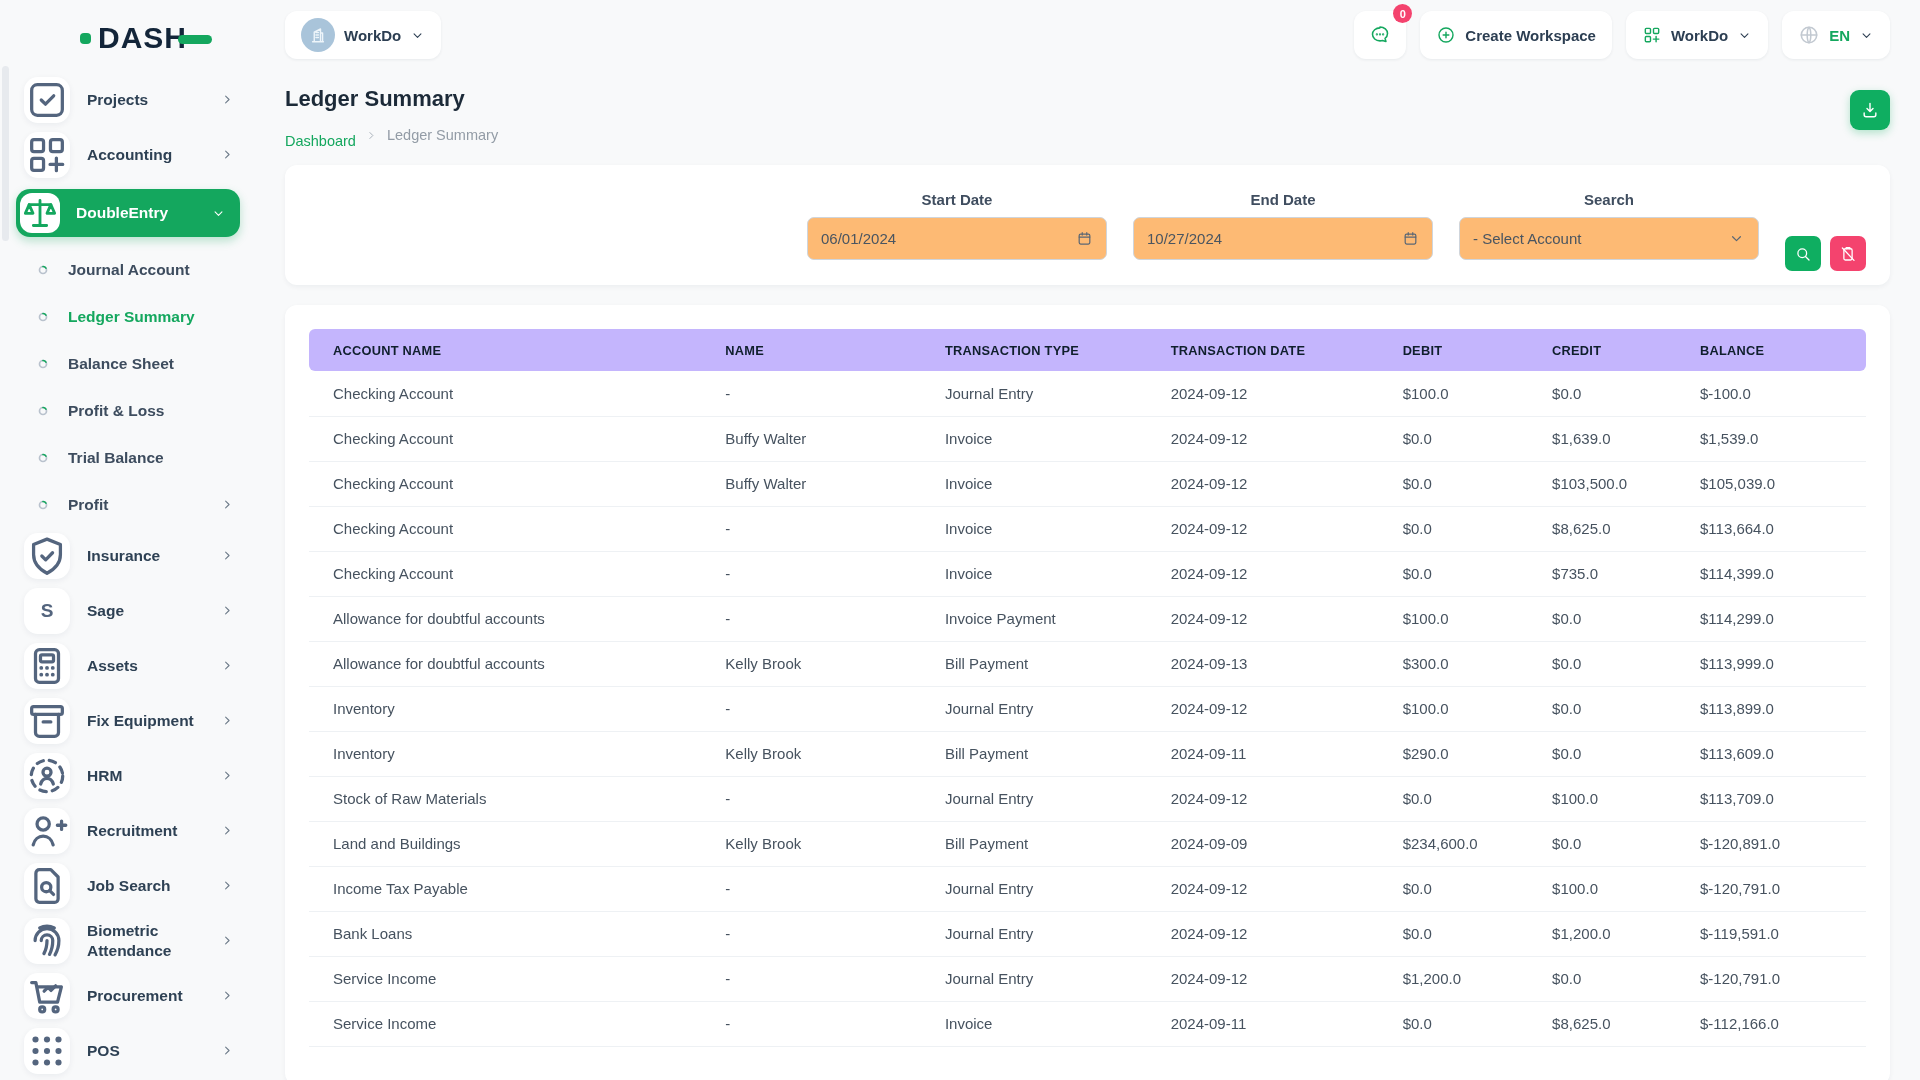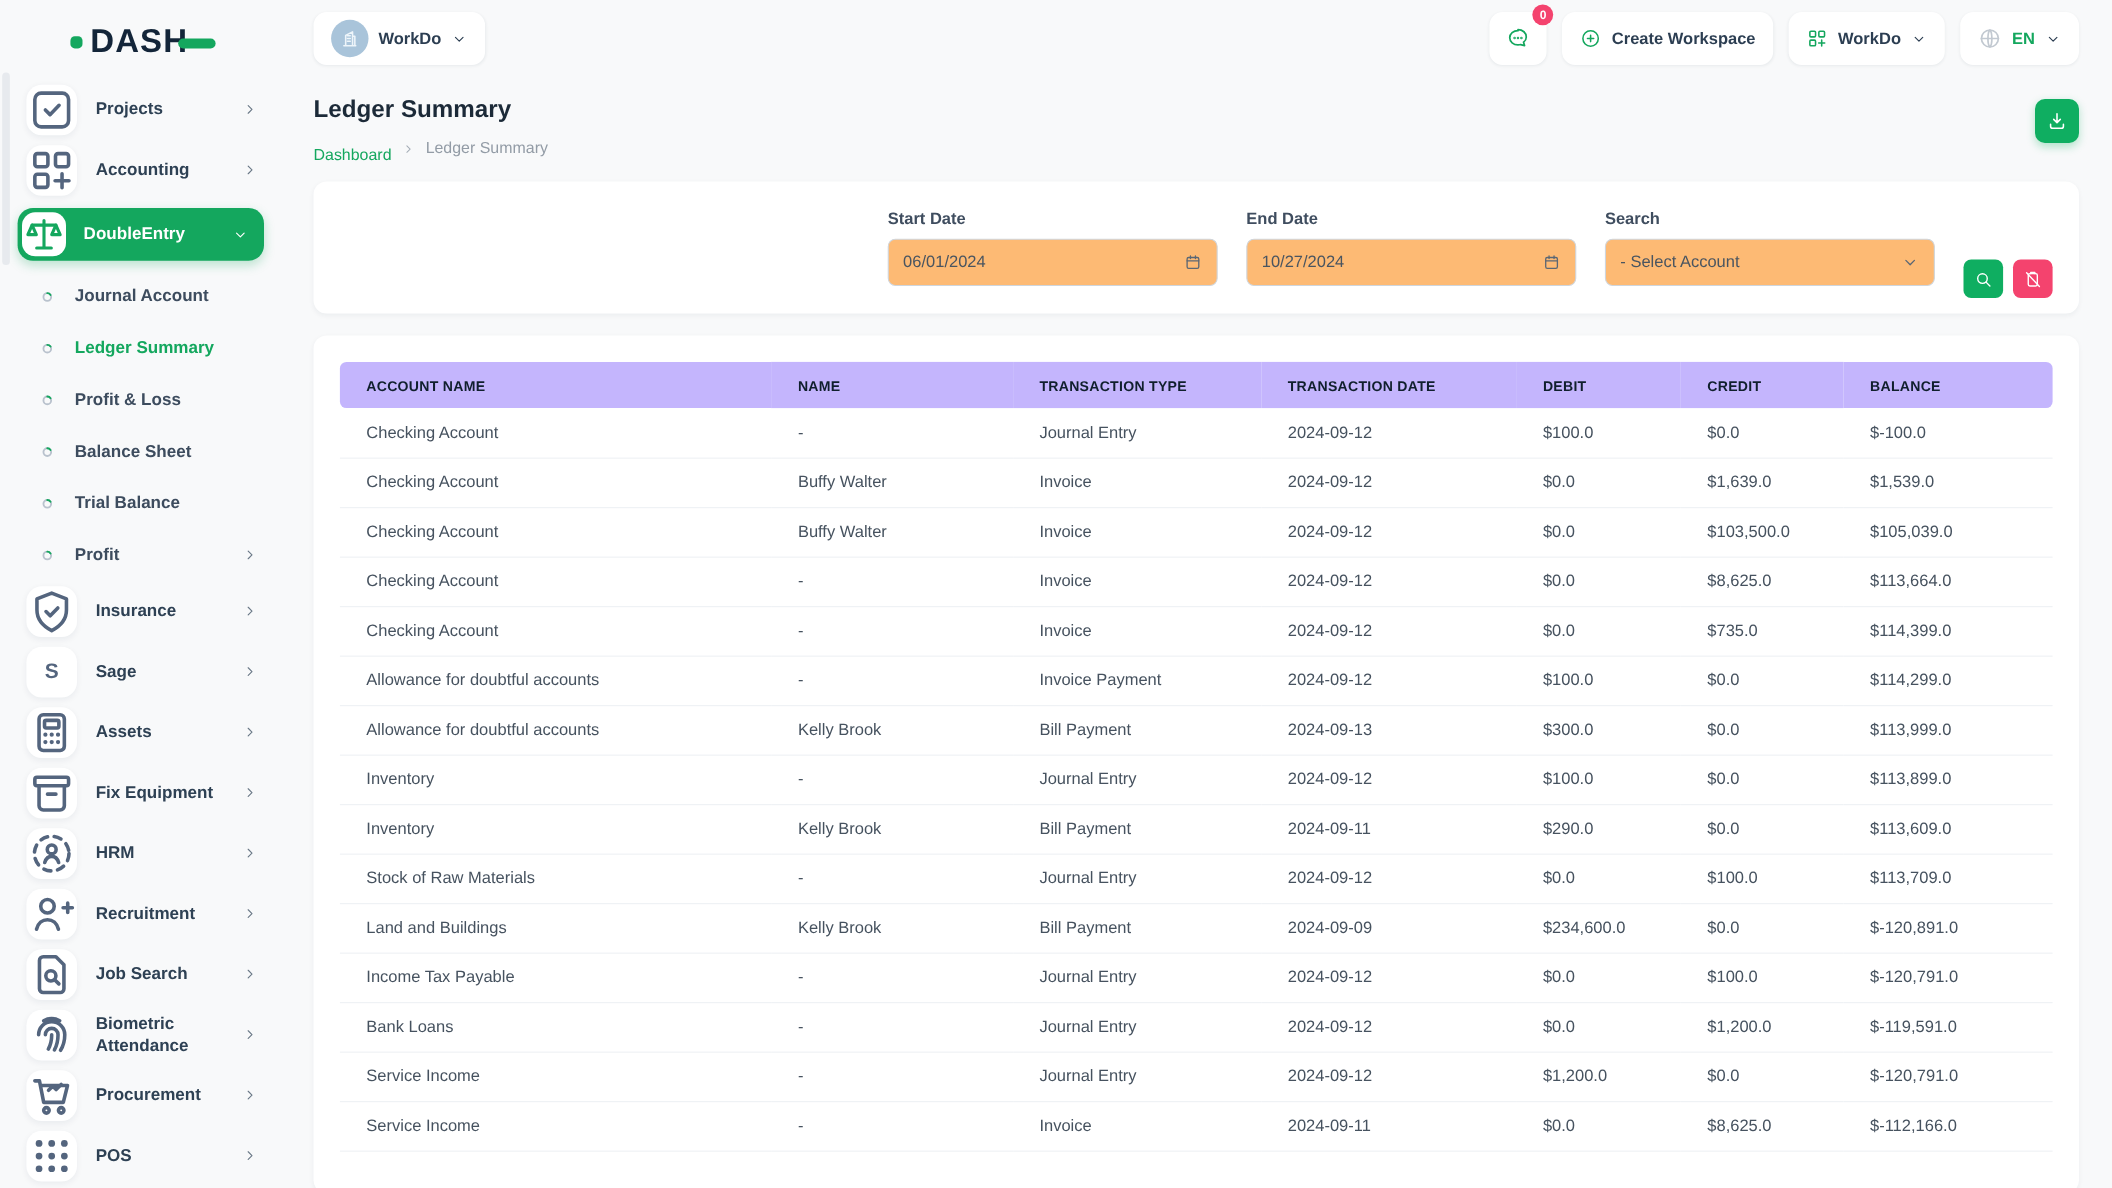--- a/index.html
+++ b/index.html
@@ -19,21 +19,21 @@
   body{
     background:var(--bg);
     font-family:"Liberation Sans","DejaVu Sans",sans-serif;
     color:var(--navy);
   }
   .app{display:flex;width:1920px;height:1080px;}
 
   
   .sidebar{width:265px;flex:0 0 265px;height:1080px;position:relative;padding-top:6px;}
   .edge-scrollbar{position:absolute;left:2px;top:66px;width:7px;height:175px;background:#e7eaee;border-radius:4px;}
-  .logo{display:flex;align-items:center;gap:7px;height:64px;padding-left:64px;cursor:pointer;}
+  .logo{display:flex;align-items:center;gap:7px;height:64px;padding-left:80px;cursor:pointer;}
   .logo-dot{width:11px;height:11px;border-radius:4px;background:var(--green);}
   .logo-text{font-size:30px;font-weight:800;letter-spacing:1px;color:#132539;}
   .logo-bar{width:34px;height:9px;border-radius:5px;background:var(--green);margin-left:-16px;margin-top:2px;}
   .nav{display:flex;flex-direction:column;padding-top:2px;}
   .nav-item{display:flex;align-items:center;height:55px;padding:0 30px 0 24px;cursor:pointer;}
   .nav-item .icon-box{width:46px;height:46px;flex:0 0 46px;border-radius:14px;background:#fff;
       box-shadow:0 2px 6px rgba(20,40,60,.06);display:flex;align-items:center;justify-content:center;color:#54657e;}
   .nav-item .s-label{flex:1;margin-left:17px;font-size:15.5px;font-weight:600;color:var(--side-text);line-height:1.25;}
   .nav-item .chev{width:15px;height:15px;color:#6c7a88;flex:0 0 15px;}
   .nav-item.sub{height:47px;padding-left:37px;}
@@ -68,21 +68,21 @@
   .breadcrumb{display:flex;align-items:center;gap:9px;margin-top:9px;font-size:14.5px;}
   .breadcrumb a{color:var(--green);text-decoration:none;cursor:pointer;margin-top:12px;}
   .bc-sep{width:13px;height:13px;color:#a2abb5;}
   .bc-current{color:#939ca6;}
   .dl-btn{width:40px;height:40px;border:none;border-radius:9px;background:var(--green-bright);color:#fff;
       display:flex;align-items:center;justify-content:center;cursor:pointer;box-shadow:0 3px 8px rgba(15,174,97,.3);margin-top:4px;}
   .dl-btn .ic{width:20px;height:20px;}
 
   .card{background:var(--card);border-radius:12px;box-shadow:0 2px 5px rgba(15,34,58,.05);}
   .filter-card{margin-top:16px;height:120px;display:flex;align-items:center;justify-content:flex-end;gap:26px;padding:0 24px;}
-  .fgroup{width:300px;}
+  .fgroup{width:300px;text-align:center;}
   .fgroup label{display:block;font-size:15px;font-weight:600;color:#3f4d5f;margin-bottom:9px;}
   .input{height:43px;border:1px solid #cfd5dc;border-radius:7px;display:flex;align-items:center;
       justify-content:space-between;padding:0 13px;font-size:15px;color:#4a5560;cursor:pointer;background:#fdba74;}
   .input .ic{width:17px;height:17px;color:#5b6774;}
   .fbuttons{display:flex;gap:9px;align-self:flex-end;margin-bottom:14px;}
   .sq{width:36px;height:35px;border:none;border-radius:7px;display:flex;align-items:center;justify-content:center;
       color:#fff;cursor:pointer;}
   .sq .ic{width:18px;height:18px;}
   .sq.green-bg{background:var(--green-bright);}
   .sq.pink-bg{background:var(--pink);}
@@ -177,30 +177,30 @@
           </span>
           <span class="s-label">Ledger Summary</span>
         </div>
         <div class="nav-item sub">
           <span class="ic dot">
             <svg viewBox="0 0 24 24" fill="none">
               <circle cx="12" cy="12" r="7" stroke="#b9c2cd" stroke-width="3.4"></circle>
               <path d="M12 5a7 7 0 0 1 5.9 3.2" stroke="#14a75e" stroke-width="3.4" stroke-linecap="round"></path>
             </svg>
           </span>
-          <span class="s-label">Profit &amp; Loss</span>
+          <span class="s-label">Balance Sheet</span>
         </div>
         <div class="nav-item sub">
           <span class="ic dot">
             <svg viewBox="0 0 24 24" fill="none">
               <circle cx="12" cy="12" r="7" stroke="#b9c2cd" stroke-width="3.4"></circle>
               <path d="M12 5a7 7 0 0 1 5.9 3.2" stroke="#14a75e" stroke-width="3.4" stroke-linecap="round"></path>
             </svg>
           </span>
-          <span class="s-label">Balance Sheet</span>
+          <span class="s-label">Profit &amp; Loss</span>
         </div>
         <div class="nav-item sub">
           <span class="ic dot">
             <svg viewBox="0 0 24 24" fill="none">
               <circle cx="12" cy="12" r="7" stroke="#b9c2cd" stroke-width="3.4"></circle>
               <path d="M12 5a7 7 0 0 1 5.9 3.2" stroke="#14a75e" stroke-width="3.4" stroke-linecap="round"></path>
             </svg>
           </span>
           <span class="s-label">Trial Balance</span>
         </div>

